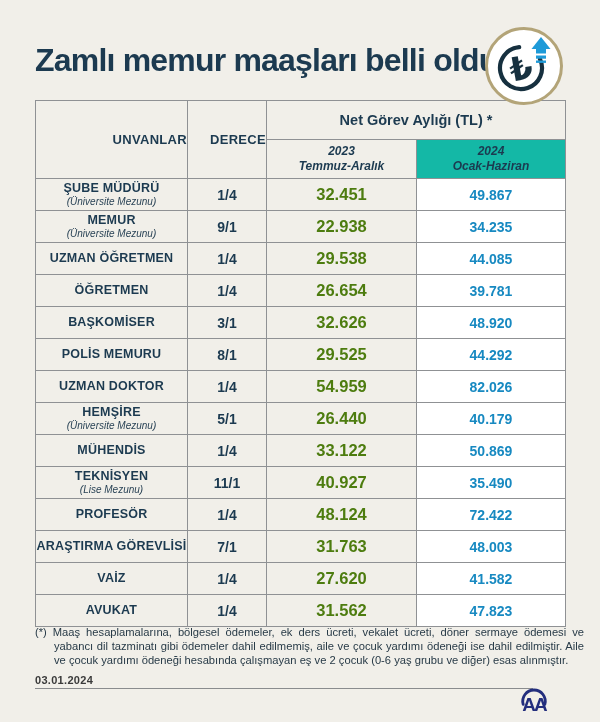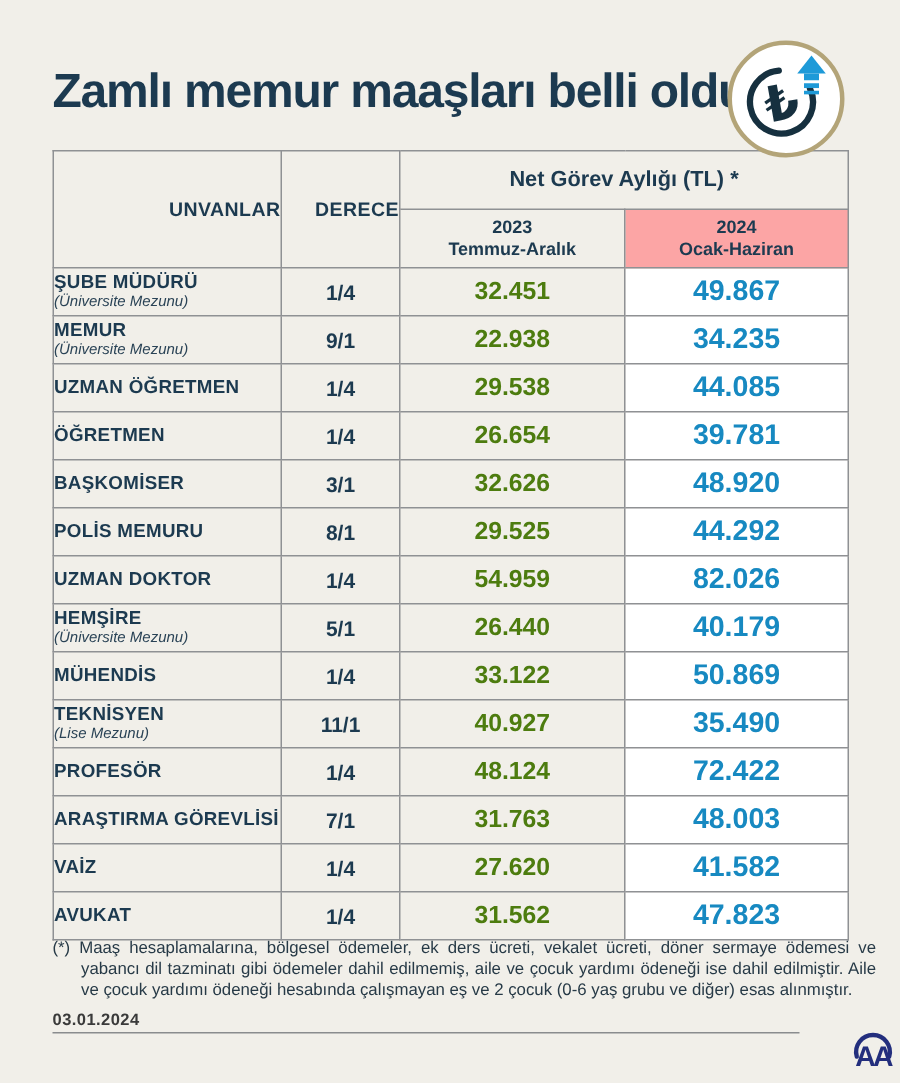--- a/index.html
+++ b/index.html
@@ -51,38 +51,38 @@
   }
   thead th { font-weight: 700; }
   .h-unvanlar {
     text-align: right;
     padding-left: 9px;
     font-size: 13px;
     letter-spacing: 0.3px;
   }
   .h-derece { font-size: 13px; text-align: right; letter-spacing: 0.3px; }
   .h-group  { font-size: 14.5px; text-align: center; height: 38px; }
-  .h-sub    { height: 38px; text-align: center; }
+  .h-sub    { height: 38px; text-align: center; font-style: italic; }
   .h-sub .yr, .h-sub .pr { display: block; font-size: 12px; line-height: 15px; font-weight: 700; }
-  .h-sub.white { background: #fca5a5; }
+  .h-sub.white { background: #14b8a6; }
   tbody td { height: 31px; vertical-align: middle; }
-  td.c-title { padding-left: 9px; }
+  td.c-title { padding-left: 9px; text-align: center; }
   td.c-title .t {
     display: block;
     font-size: 12.5px; font-weight: 700; line-height: 13.5px;
     letter-spacing: 0.2px;
   }
   td.c-title .s {
     display: block;
     font-size: 10px; font-style: italic; font-weight: 400;
     line-height: 11.5px; color: #2a4356;
   }
   td.c-derece { text-align: center; font-size: 14px; font-weight: 700; }
   td.c-v23 { text-align: center; font-size: 16.5px; font-weight: 700; color: #4d7c0f; }
-  td.c-v24 { text-align: center; font-size: 19px; font-weight: 700; color: #1789c1; background: #ffffff; }
+  td.c-v24 { text-align: center; font-size: 14px; font-weight: 700; color: #1789c1; background: #ffffff; }
   
   .footnote {
     position: absolute;
     left: 35px; top: 626px;
     width: 530px;
     margin: 0;
     font-size: 11.2px;
     line-height: 13.8px;
     color: #273a47;
     text-align: justify;
@@ -99,21 +99,21 @@
   .date {
     position: absolute;
     left: 35px; top: 674px;
     font-size: 11px;
     font-weight: 700;
     color: #3a3a3a;
     letter-spacing: 0.3px;
   }
   .aa-logo {
     position: absolute;
-    left: 564px; top: 684px;
+    left: 516px; top: 684px;
     width: 36px; height: 30px;
   }
 </style>
 </head>
 <body>
 
 <div class="canvas">
 
   <h1 class="title">Zamlı memur maaşları belli oldu</h1>
 

